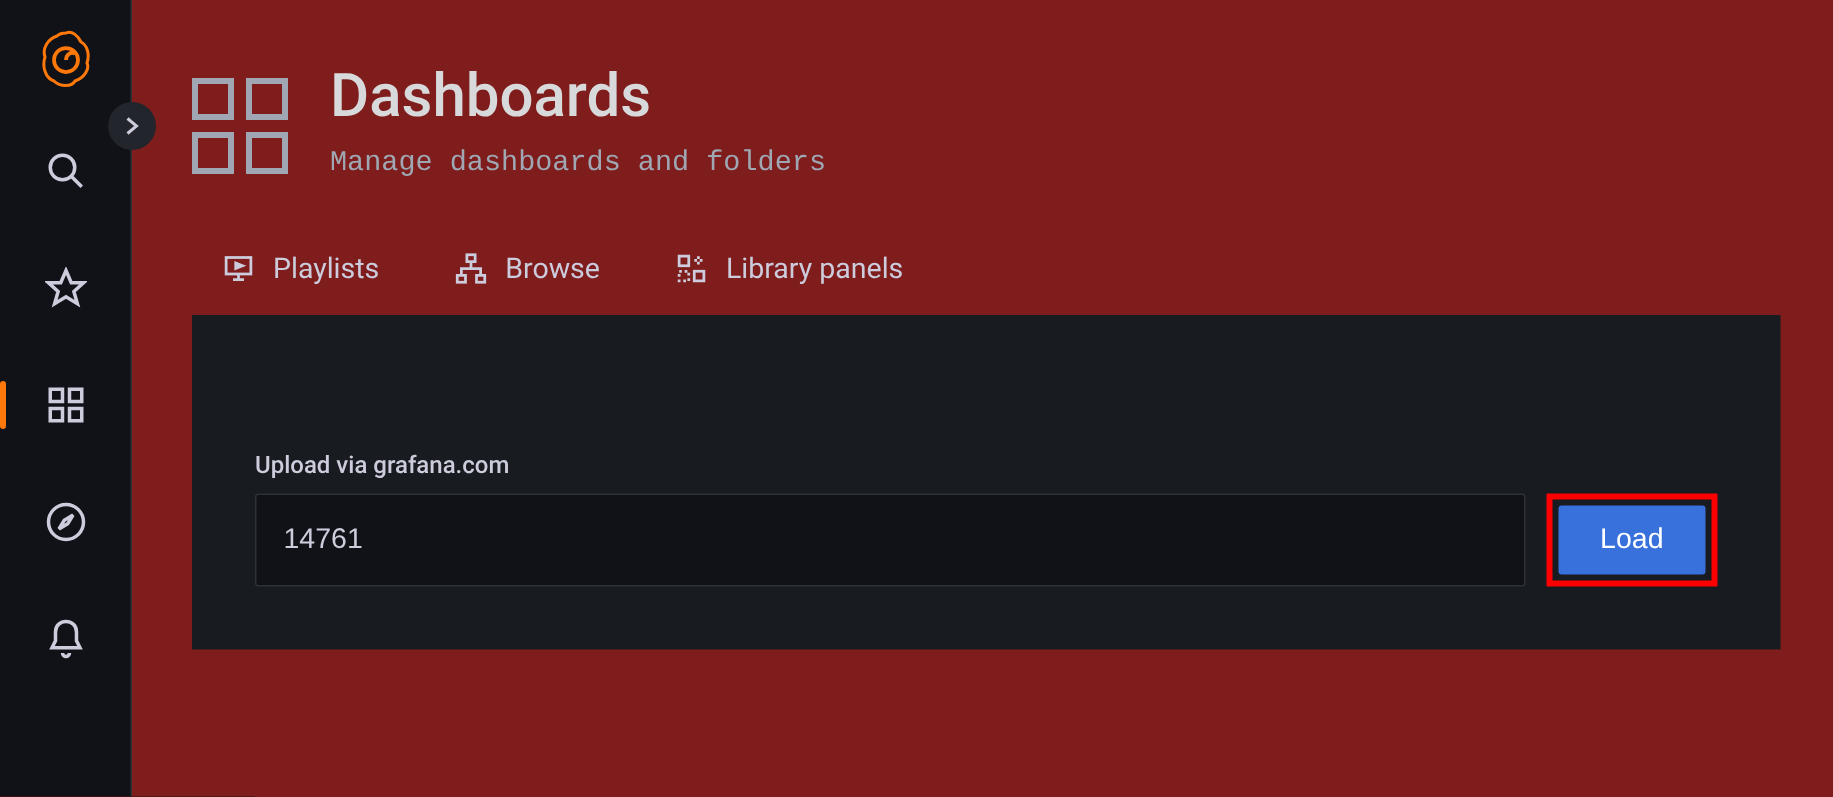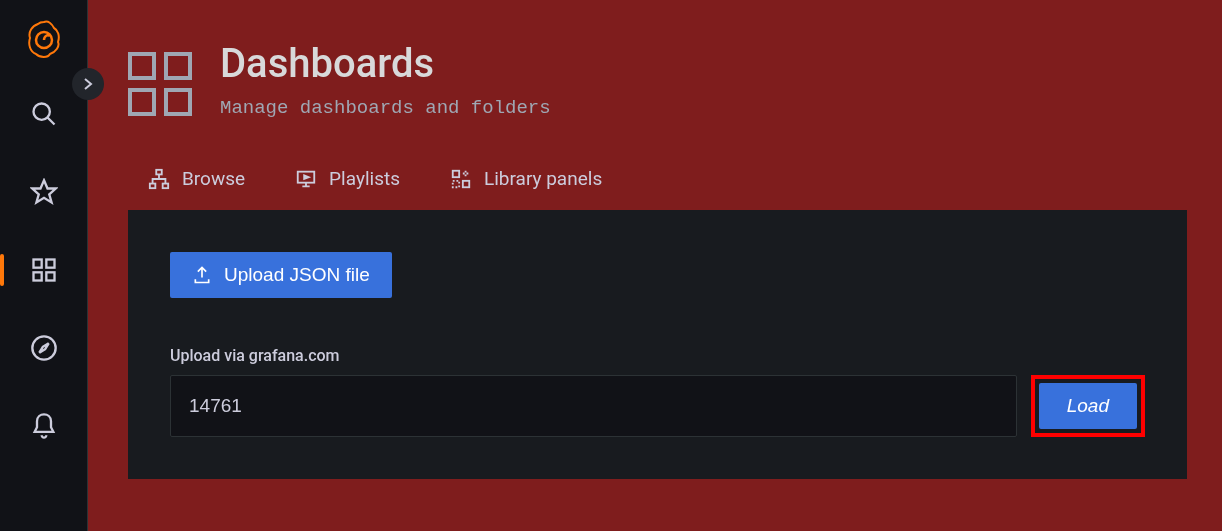--- a/index.html
+++ b/index.html
@@ -157,21 +157,20 @@
     }
     .load-btn {
       background: #3871dc;
       color: #fff;
       border: none;
       padding: 12px 28px;
       font-size: 19px;
       font-weight: 500;
       border-radius: 2px;
       cursor: pointer;
-      font-style: italic;
     }
     .highlight {
       border: 4px solid #ff0000;
       padding: 4px;
     }
   </style>
 </head>
 <body>
 
 <div class="sidebar">
@@ -232,55 +231,49 @@
           <div class="header-icon-box"></div>
         </div>
     </div>
     <div class="title-block">
       <h1>Dashboards</h1>
       <div class="subtitle">Manage dashboards and folders</div>
     </div>
   </div>
 
   <div class="tabs">
+    <div class="tab">
+      <svg width="22" height="22" viewBox="0 0 24 24" fill="none" stroke="currentColor" stroke-width="2">
+        <rect x="3" y="4" width="18" height="12"></rect>
+          <path d="M10 8 L15 10 L10 12 Z" fill="currentColor"></path>
+        <path d="M12 16 L12 20 M8 20 L16 20"></path>
+      </svg>
+      <span>Playlists</span>
+    </div>
     <div class="tab">
       <svg width="22" height="22" viewBox="0 0 24 24" fill="none" stroke="currentColor" stroke-width="2">
         <rect x="9" y="2" width="6" height="5"></rect>
           <rect x="2" y="17" width="6" height="5"></rect>
           <rect x="16" y="17" width="6" height="5"></rect>
         <path d="M12 7 L12 12 M5 17 L5 12 L19 12 L19 17"></path>
       </svg>
       <span>Browse</span>
     </div>
     <div class="tab">
       <svg width="22" height="22" viewBox="0 0 24 24" fill="none" stroke="currentColor" stroke-width="2">
-        <rect x="3" y="4" width="18" height="12"></rect>
-          <path d="M10 8 L15 10 L10 12 Z" fill="currentColor"></path>
-        <path d="M12 16 L12 20 M8 20 L16 20"></path>
-      </svg>
-      <span>Playlists</span>
-    </div>
-    <div class="tab">
-      <svg width="22" height="22" viewBox="0 0 24 24" fill="none" stroke="currentColor" stroke-width="2">
         <rect x="3" y="3" width="7" height="7"></rect>
           <rect x="14" y="14" width="7" height="7"></rect>
         <path d="M14 6 L20 6 M17 3 L17 9" stroke-dasharray="2 2"></path>
         <rect x="3" y="14" width="7" height="7" stroke-dasharray="2 2"></rect>
       </svg>
       <span>Library panels</span>
     </div>
   </div>
 
   <div class="content">
-    <button class="upload-btn">
-      <svg width="20" height="20" viewBox="0 0 24 24" fill="none" stroke="currentColor" stroke-width="2">
-        <path d="M12 15 L12 3 M7 8 L12 3 L17 8 M4 17 L4 21 L20 21 L20 17"></path>
-      </svg>
-      <span>Upload JSON file</span>
-    </button>
 
     <div class="field-label">Upload via grafana.com</div>
     <div class="input-row">
       <input type="text" class="text-input" value="14761" style="">
       <div class="highlight">
         <button class="load-btn">Load</button>
       </div>
     </div>
   </div>
 </div>

